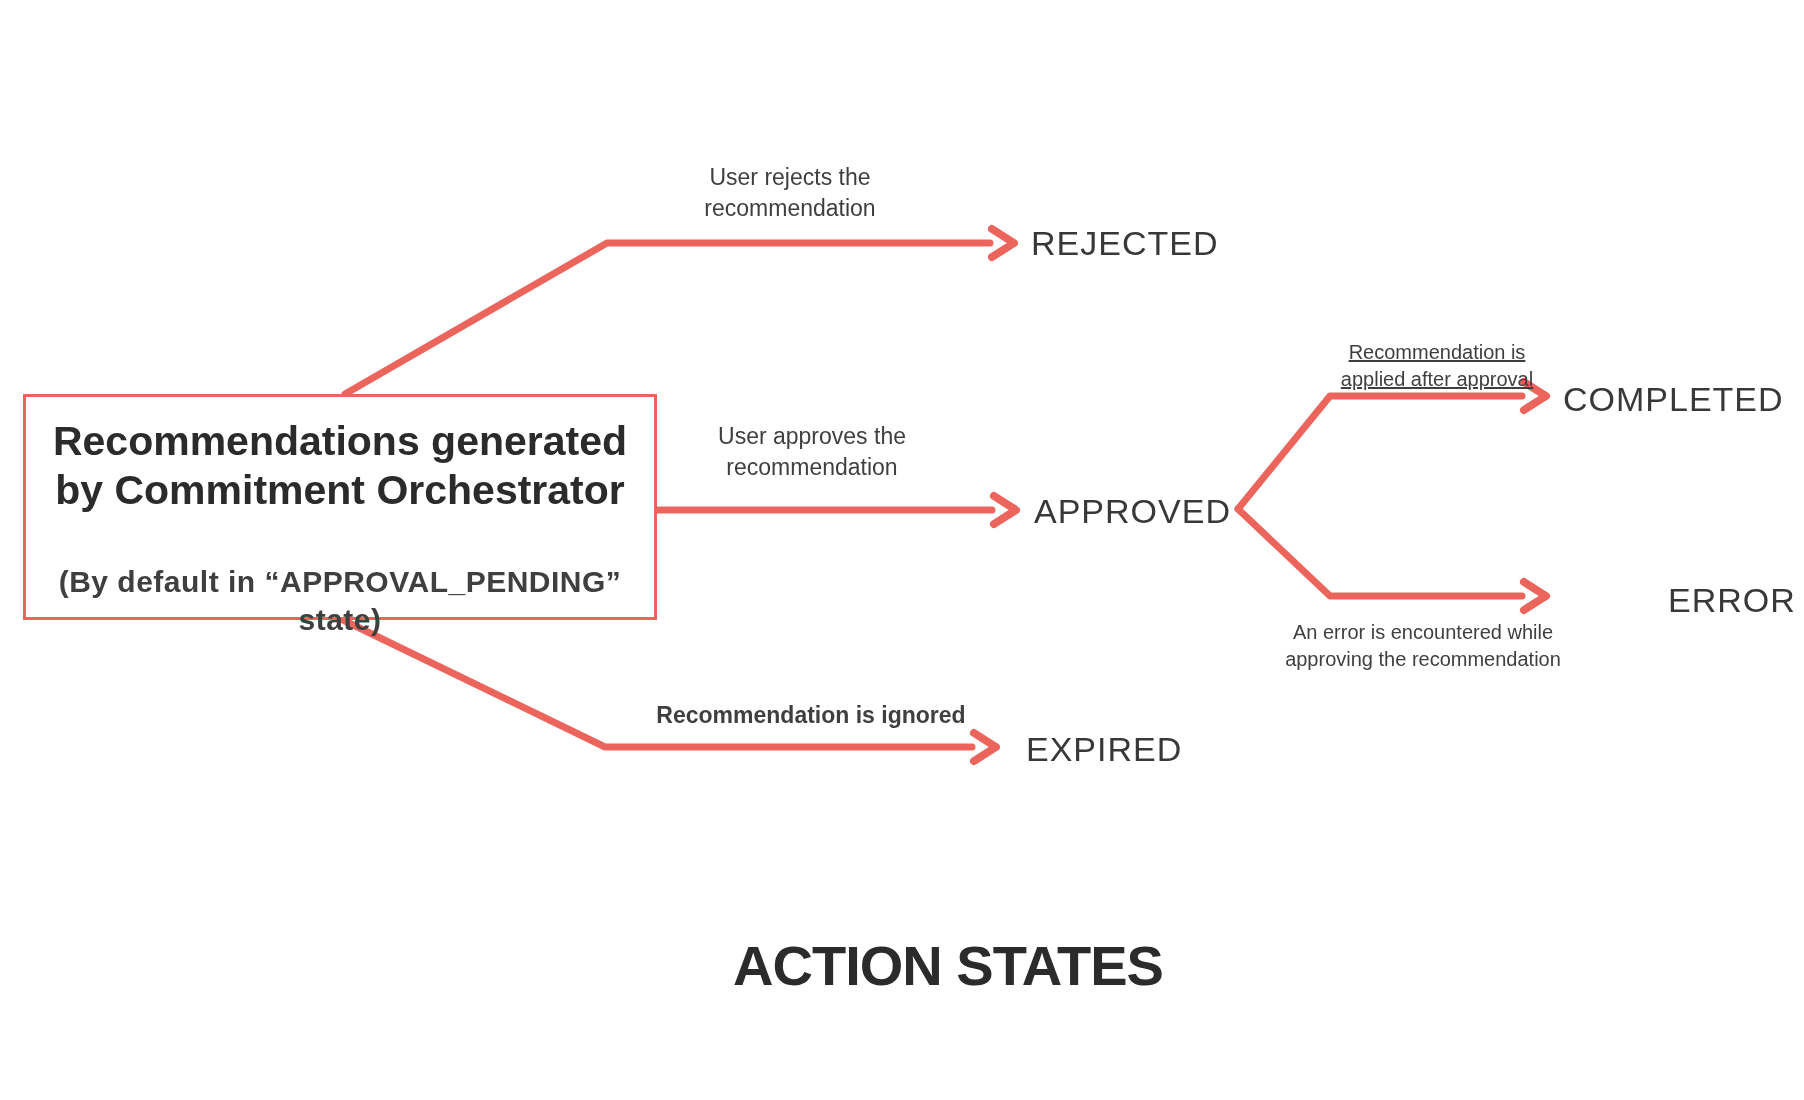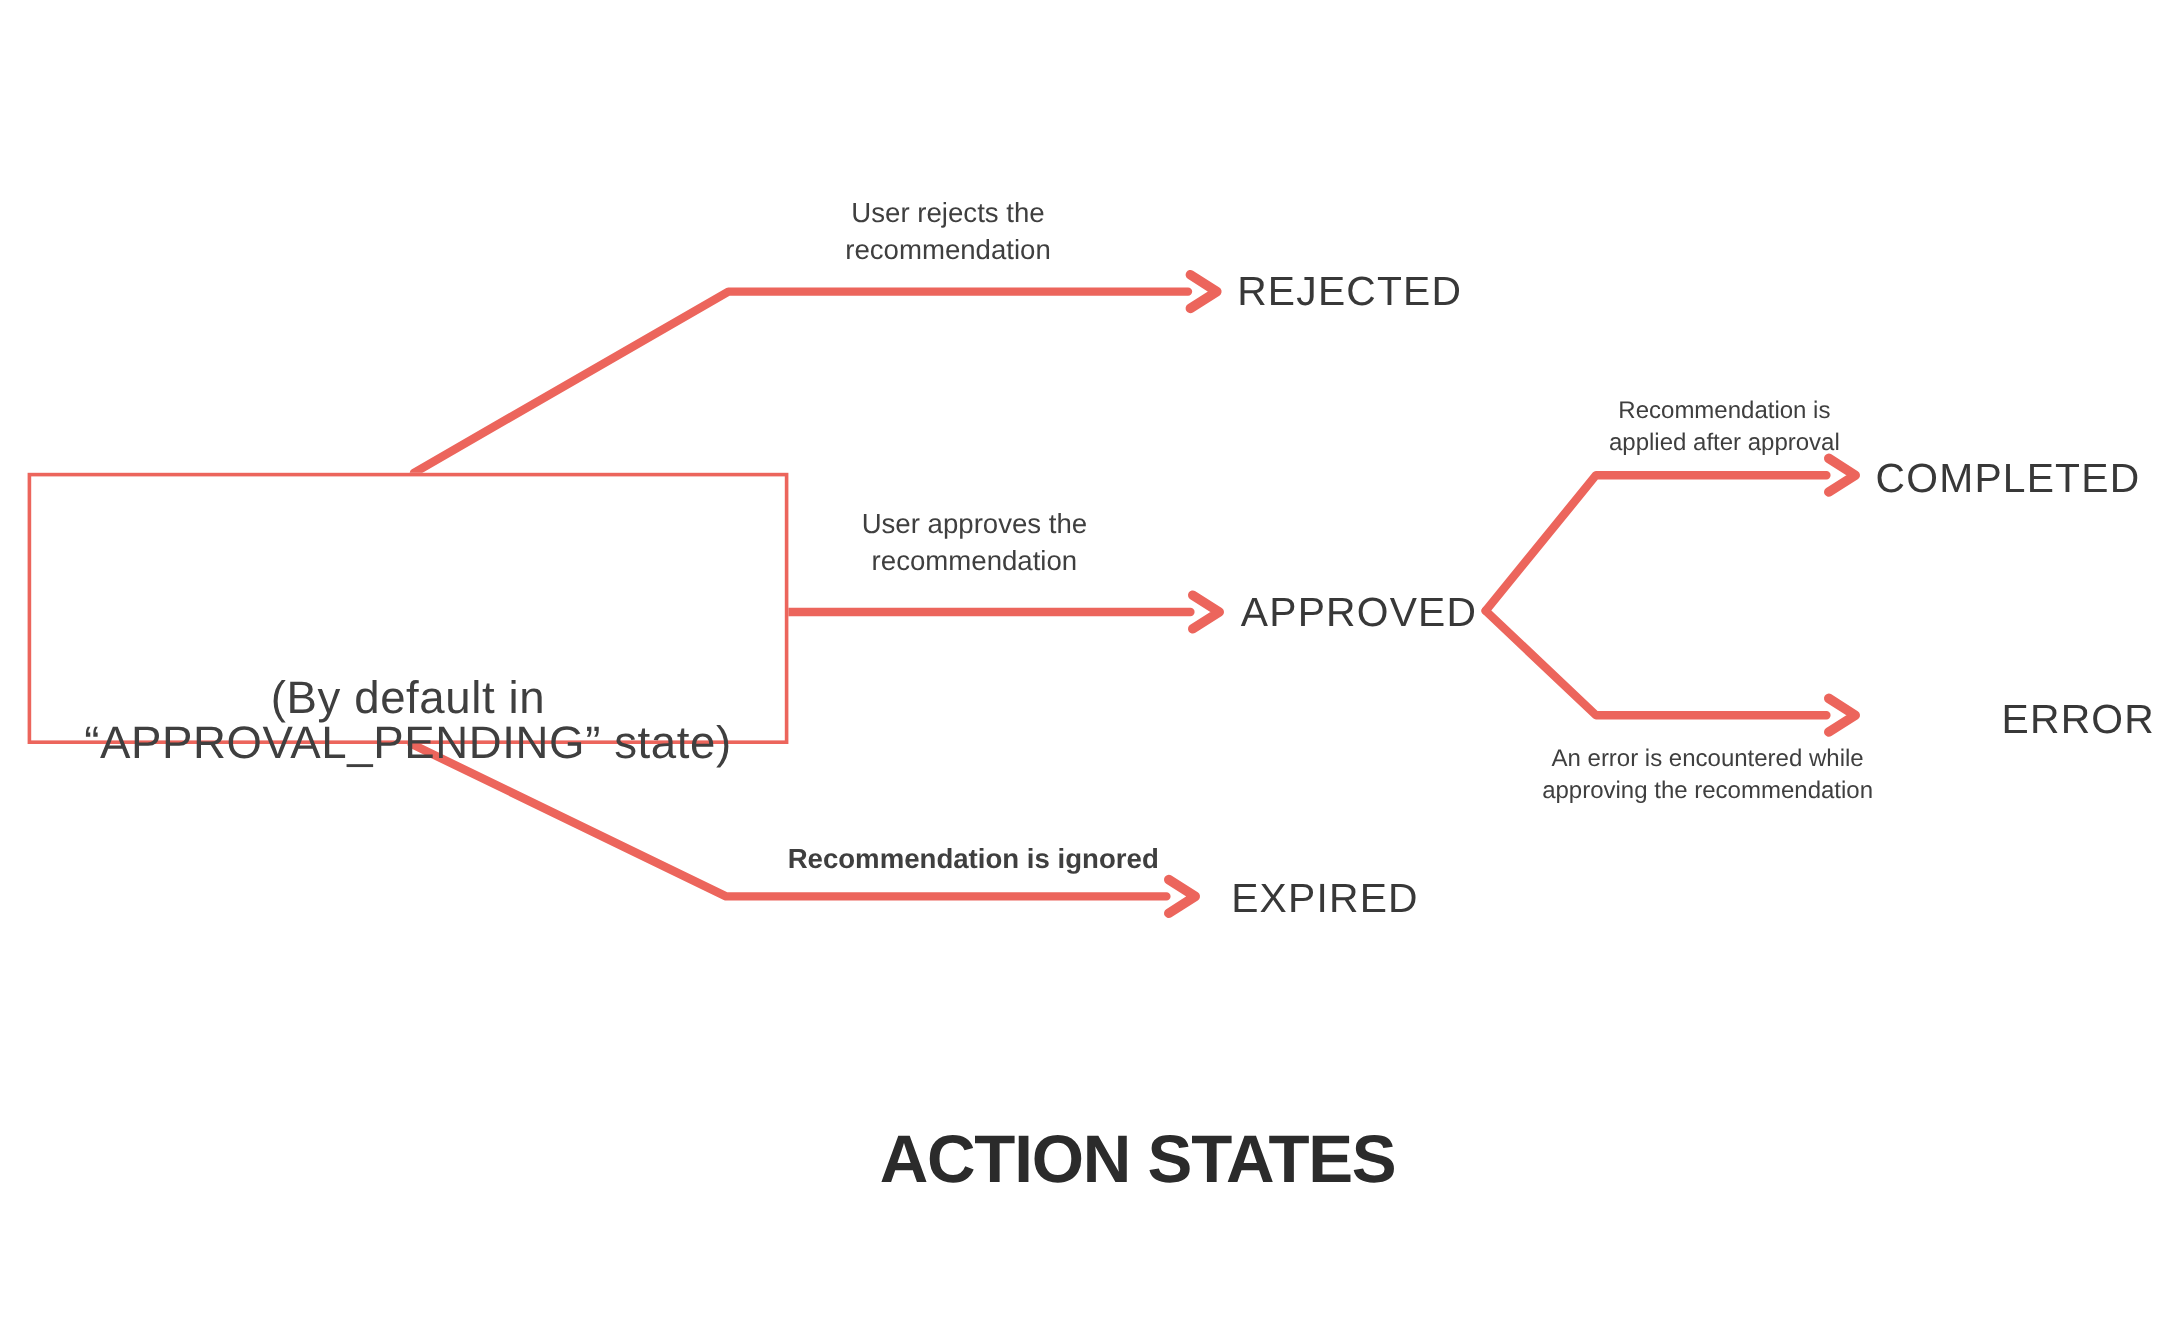--- a/index.html
+++ b/index.html
@@ -13,21 +13,21 @@
   .src-box{
     position:absolute;left:23px;top:394px;width:634px;height:226px;box-sizing:border-box;
     border:3px solid var(--arrow,#EC655C);background:#ffffff;
   }
   .src-title{
     position:absolute;left:0;right:0;top:20px;text-align:center;
     font-size:41px;font-weight:700;line-height:49px;color:var(--title-text,#2b2b2b);
   }
   .src-note{
     position:absolute;left:0;right:0;top:166px;text-align:center;
-    font-size:38px;font-weight:400;line-height:38px;color:var(--label-text,#3d3d3d);letter-spacing:0.5px;
+    font-size:30px;font-weight:700;line-height:38px;color:var(--label-text,#3d3d3d);letter-spacing:0.5px;
   }
   .state{
     position:absolute;font-size:34px;font-weight:300;line-height:44px;
     letter-spacing:1px;color:var(--state-text,#383838);white-space:nowrap;
   }
   .lbl{
     position:absolute;text-align:center;color:var(--label-text,#3f3f3f);font-weight:300;white-space:nowrap;
   }
   .lbl-left{font-size:23px;line-height:31px;}
   .lbl-right{font-size:20px;line-height:27px;}
@@ -53,41 +53,45 @@
     <polyline class="edge-head" points="974,733 996,747 974,761"></polyline>
 
     <path class="edge" d="M1238,509 L1330,396 L1522,396"></path>
     <polyline class="edge-head" points="1524,382 1546,396 1524,410"></polyline>
 
     <path class="edge" d="M1238,509 L1330,596 L1522,596"></path>
     <polyline class="edge-head" points="1524,582 1546,596 1524,610"></polyline>
   </svg>
 
   <div class="src-box">
+    <div class="src-title">
+      <div>Recommendations generated</div>
+      <div>by Commitment Orchestrator</div>
+    </div>
     <div class="src-note">(By default in “APPROVAL_PENDING” state)</div>
   </div>
 
   <div class="state" style="left:1031px;top:221px;">REJECTED</div>
   <div class="state" style="left:1034px;top:489px;">APPROVED</div>
   <div class="state" style="left:1563px;top:377px;">COMPLETED</div>
   <div class="state" style="left:1668px;top:578px;">ERROR</div>
   <div class="state" style="left:1026px;top:727px;">EXPIRED</div>
 
   <div class="lbl lbl-left" style="left:640px;top:162px;width:300px;">
     <div>User rejects the</div>
     <div>recommendation</div>
   </div>
   <div class="lbl lbl-left" style="left:662px;top:421px;width:300px;">
     <div>User approves the</div>
     <div>recommendation</div>
   </div>
   <div class="lbl lbl-left" style="left:641px;top:700px;width:340px;font-weight:bold;">
     <div>Recommendation is ignored</div>
   </div>
-  <div class="lbl lbl-right" style="left:1277px;top:329px;width:320px;">
+  <div class="lbl lbl-right" style="left:1277px;top:339px;width:320px;text-decoration:underline;">
     <div>Recommendation is</div>
     <div>applied after approval</div>
   </div>
   <div class="lbl lbl-right" style="left:1243px;top:619px;width:360px;">
     <div>An error is encountered while</div>
     <div>approving the recommendation</div>
   </div>
 
   <div class="diagram-title">ACTION STATES</div>
 

